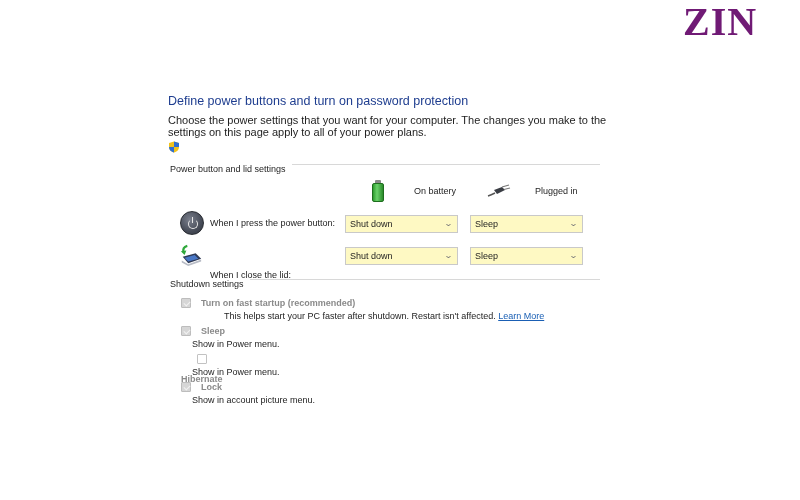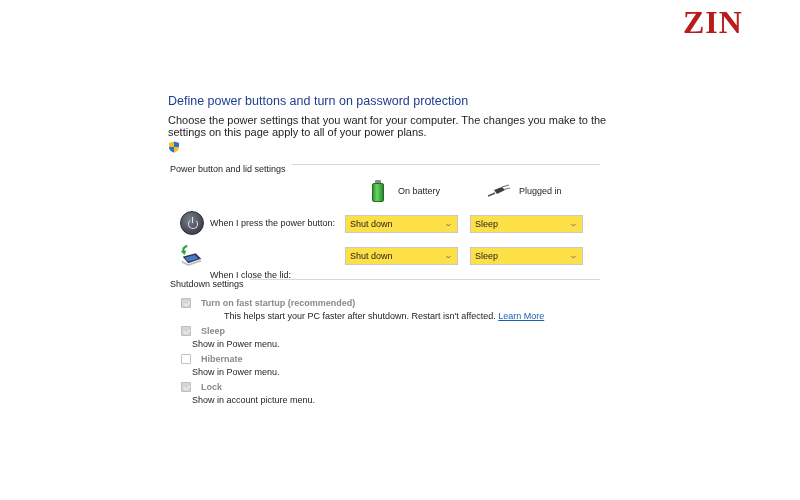--- a/index.html
+++ b/index.html
@@ -1,41 +1,41 @@
 <!DOCTYPE html>
 <html><head>
   <meta charset="utf-8">
   <style>
     * { box-sizing: border-box; margin: 0; padding: 0; }
     html, body { width: 800px; height: 500px; background: #ffffff; overflow: hidden; }
     body { position: relative; font-family: "Liberation Sans", "DejaVu Sans", sans-serif; color: #1e1e1e; font-size: 9px; }
 
-    .logo { position: absolute; left: 683px; top: 2px; font-family: "Liberation Serif", "DejaVu Serif", serif; font-weight: bold; font-size: 32px; color: #b91c1c; letter-spacing: 1px; line-height: 40px; }
+    .logo { position: absolute; left: 683px; top: 2px; font-family: "Liberation Serif", "DejaVu Serif", serif; font-weight: bold; font-size: 40px; color: #701a75; letter-spacing: 1px; line-height: 40px; }
 
     .page-title { position: absolute; left: 168px; top: 94px; font-size: 12.5px; color: #1e3d8f; }
     .desc { position: absolute; left: 168px; top: 114px; width: 440px; font-size: 11px; line-height: 12px; color: #1e1e1e; }
     .change-link { position: absolute; left: 168px; top: 141px; display: flex; align-items: center; gap: 4px; font-size: 9px; color: #1a5fb4; cursor: pointer; }
     .shield { width: 12px; height: 12px; display: inline-block; }
 
     .section-header { position: absolute; left: 170px; display: flex; width: 430px; font-size: 9px; color: #1e1e1e; }
     .section-header .rule { flex: 1; height: 1px; background: #d8d8d8; margin-left: 6px; }
 
-    .col-head { position: absolute; display: flex; align-items: center; gap: 8px; font-size: 9px; }
+    .col-head { position: absolute; display: flex; align-items: center; gap: 24px; font-size: 9px; }
     .battery { width: 12px; height: 22px; position: relative; }
     .battery .cap { position: absolute; left: 3px; top: 0; width: 6px; height: 3px; background: #8a8a8a; border-radius: 1px 1px 0 0; }
     .battery .body { position: absolute; left: 0; top: 3px; width: 12px; height: 19px; border-radius: 2px; background: linear-gradient(90deg, #2d9c2d 0%, #6ad36a 40%, #2a8a2a 100%); border: 1px solid #1e6e1e; }
 
     .row-icon { position: absolute; width: 24px; height: 24px; }
     .power-icon { border-radius: 50%; background: radial-gradient(circle at 40% 35%, #7a7f8c 0%, #474c58 60%, #2e323b 100%); border: 1px solid #2a2d33; }
     .power-icon::after { content: ""; position: absolute; left: 7px; top: 7px; width: 8px; height: 8px; border: 1.5px solid #e6e6e6; border-radius: 50%; border-top-color: transparent; }
     .power-icon::before { content: ""; position: absolute; left: 10.5px; top: 5px; width: 1.5px; height: 6px; background: #e6e6e6; z-index: 2; }
 
     .row-label { position: absolute; left: 210px; font-size: 9px; color: #1e1e1e; }
 
-    .select { position: absolute; height: 18px; border: 1px solid #c9c9c9; background: #fde047; display: flex; align-items: center; padding-left: 4px; font-size: 9px; color: #1e1e1e; cursor: pointer; }
+    .select { position: absolute; height: 18px; border: 1px solid #c9c9c9; background: #fef9c3; display: flex; align-items: center; padding-left: 4px; font-size: 9px; color: #1e1e1e; cursor: pointer; }
     .select .chev { position: absolute; right: 5px; top: 3px; font-size: 8px; color: #7a7a7a; transform: scaleX(1.4); }
 
     .check-row { position: absolute; left: 181px; display: flex; align-items: center; gap: 10px; }
     .checkbox { width: 10px; height: 10px; border: 1px solid #bdbdbd; background: #d6d6d6; border-radius: 1px; position: relative; }
     .checkbox.checked::after { content: ""; position: absolute; left: 2.5px; top: 0.5px; width: 3px; height: 5px; border: solid #f2f2f2; border-width: 0 1.3px 1.3px 0; transform: rotate(45deg); }
     .checkbox.unchecked { background: #ffffff; border-color: #c2c2c2; }
     .check-label { font-size: 9px; font-weight: bold; color: #8a8a8a; }
     .sub-text { position: absolute; left: 192px; font-size: 9px; color: #1e1e1e; }
     .learn-more { color: #1a5fb4; text-decoration: underline; cursor: pointer; }
   </style>
@@ -118,21 +118,21 @@
   <span>This helps start your PC faster after shutdown. Restart isn't affected.</span>
   <span class="learn-more">Learn More</span>
 </div>
 
 <div class="check-row" style="top:326px;">
   <span class="checkbox checked"></span>
   <span class="check-label">Sleep</span>
 </div>
 <div class="sub-text" style="top:339px;">Show in Power menu.</div>
 
-<div class="check-row" style="top:354px;">
+<div class="check-row" style="top:354px;flex-direction:column;">
   <span class="checkbox unchecked"></span>
   <span class="check-label">Hibernate</span>
 </div>
 <div class="sub-text" style="top:367px;">Show in Power menu.</div>
 
 <div class="check-row" style="top:382px;">
   <span class="checkbox checked"></span>
   <span class="check-label">Lock</span>
 </div>
 <div class="sub-text" style="top:395px;">Show in account picture menu.</div>

